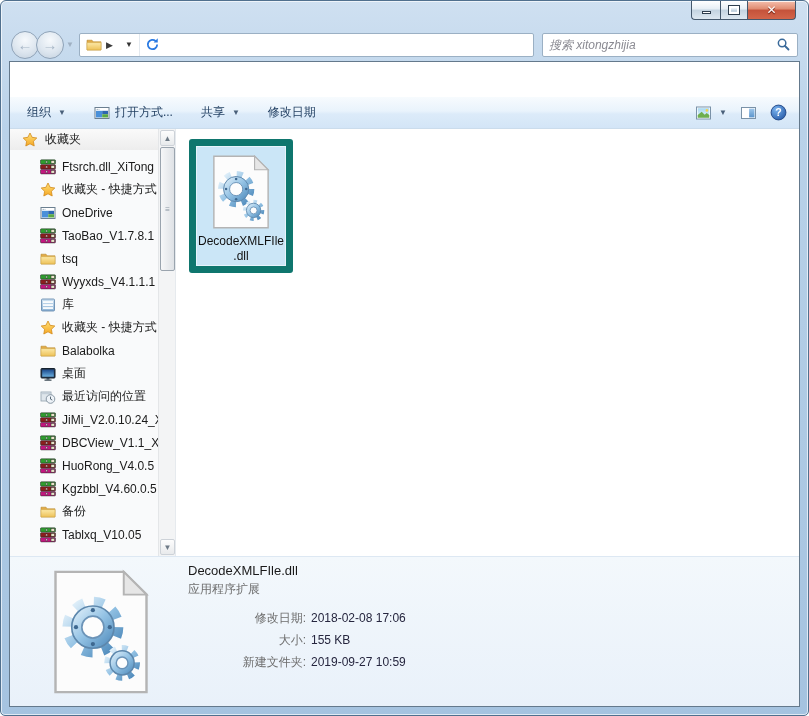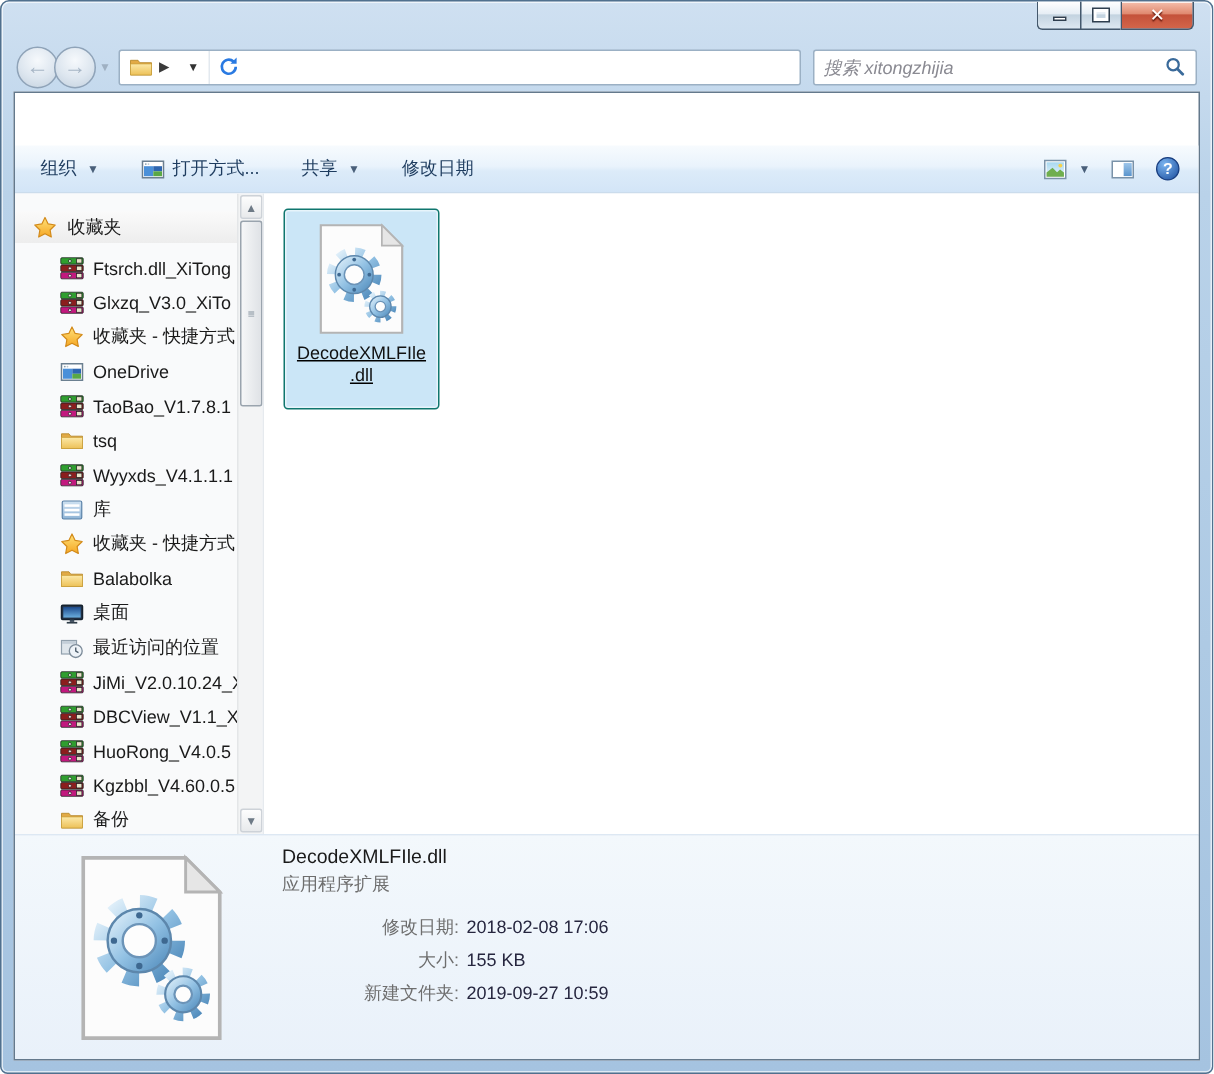--- a/index.html
+++ b/index.html
@@ -75,21 +75,21 @@
     font-size:12px; color:#1e3c5f; cursor:default; }
   .tb-caret{ font-size:8px; color:#4a607a; margin-left:2px; }
   .tb-gap{ width:14px; }
   .tb-right{ margin-left:auto; display:flex; align-items:center; gap:9px; }
   
   .bodyarea{ flex:1; min-height:0; display:flex; }
   .sidebar{
     width:166px; flex:none; background:#f9fafb; position:relative; overflow:hidden;
     border-right:1px solid #e6eaee;
   }
-  .sidebar-list{ padding-top:12px; }
+  .sidebar-list{ padding-top:0; }
   .shead{
     height:21px; display:flex; align-items:center; gap:7px; padding-left:12px;
     margin-bottom:5px; font-size:12px; color:#1a1a1a;
     background:linear-gradient(#fafafa,#ededed);
   }
   .srow{ height:23px; display:flex; align-items:center; gap:6px; padding-left:30px;
     font-size:12px; color:#1a1a1a; white-space:nowrap; overflow:hidden; }
   .sicon,.hicon{ width:16px; height:16px; flex:none; }
   .slabel{ overflow:hidden; white-space:nowrap; }
   .sscroll{
@@ -103,23 +103,23 @@
   .sb-thumb{
     position:absolute; left:1px; top:18px; width:15px; height:124px;
     border:1px solid #9aa4ae; border-radius:2px;
     background:linear-gradient(90deg,#f6f7f8,#dfe2e6);
     display:flex; align-items:center; justify-content:center;
   }
   .sb-grip{ color:#8a96a2; font-size:8px; letter-spacing:0; line-height:3px; }
   .main{ flex:1; background:#fff; position:relative; }
   .file-tile{
     position:absolute; left:13px; top:10px; width:104px; height:134px;
-    background:#cbe6f7; border:1px solid #0f766e; border-radius:3px;
+    background:#cbe6f7; border:7px solid #0f766e; border-radius:3px;
     box-shadow:inset 0 0 0 1px rgba(255,255,255,.55);
-    display:flex; flex-direction:column; align-items:center; padding-top:7px;text-decoration:underline;
+    display:flex; flex-direction:column; align-items:center; padding-top:7px;
   }
   .file-label{ margin-top:3px; font-size:12px; color:#111; text-align:center; line-height:15px; }
   
   .details{
     height:150px; flex:none; background:linear-gradient(#f3f8fc,#e9f1fa);
     border-top:1px solid #dde8f3; position:relative;
   }
   .d-icon{ position:absolute; left:39px; top:5px; }
   .d-text{ position:absolute; left:178px; top:6px; }
   .d-name{ font-size:13px; color:#1a1a1a; }
@@ -370,26 +370,20 @@
             <span>收藏夹</span>
           </div>
 
   <div class="srow">
     <svg class="sicon">
                 <use href="#sym-rar"></use>
               </svg>
     <span class="slabel">Ftsrch.dll_XiTong</span>
   </div>
 
-  <div class="srow">
-    <svg class="sicon">
-                <use href="#sym-rar"></use>
-              </svg>
-    <span class="slabel">Glxzq_V3.0_XiTo</span>
-  </div>
 
   <div class="srow">
     <svg class="sicon">
                 <use href="#sym-star"></use>
               </svg>
     <span class="slabel">收藏夹 - 快捷方式</span>
   </div>
 
   <div class="srow">
     <svg class="sicon">

